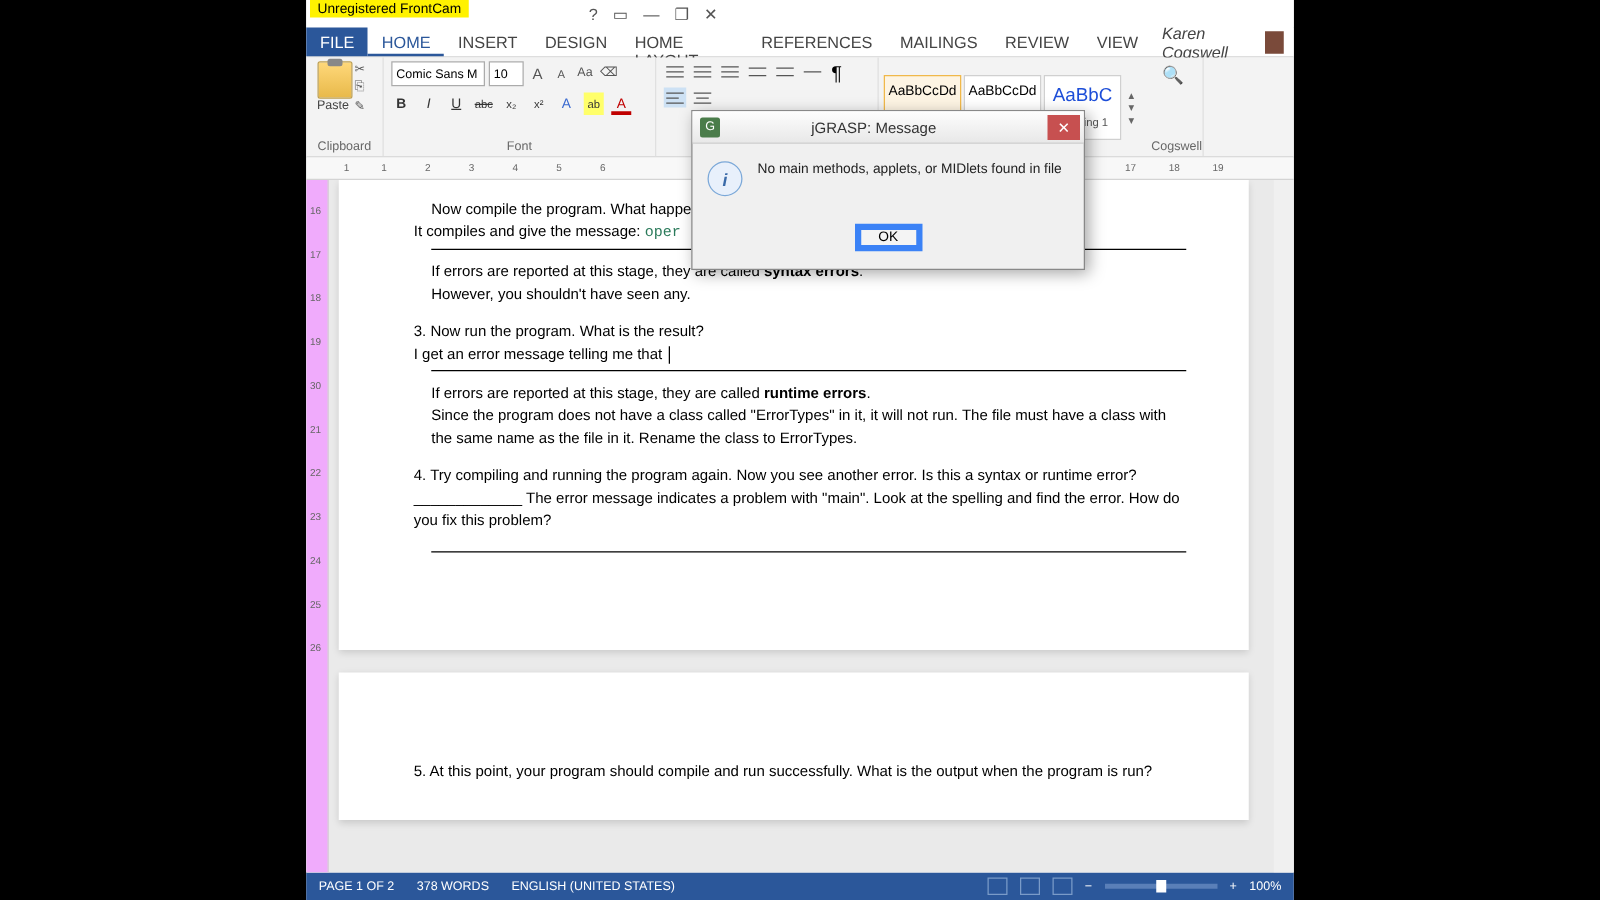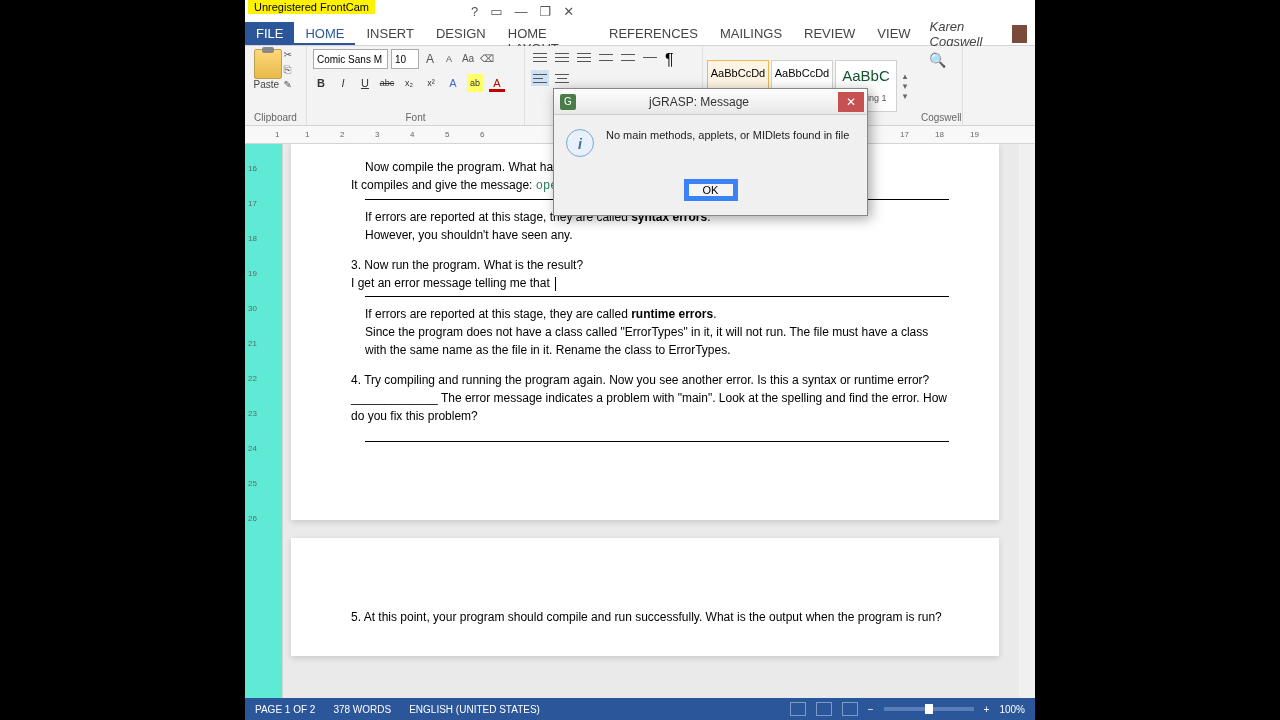--- a/index.html
+++ b/index.html
@@ -39,21 +39,21 @@
 .para-line { height: 1px; background: #555; }
 .styles-area { display: flex; align-items: center; gap: 2px; padding: 6px 4px; }
 .stylebox { width: 62px; height: 52px; border: 1px solid #d0d0d0; background: #fff; font-size: 11px; text-align: center; padding-top: 6px; }
 .stylebox.active { border: 1px solid #f0b84a; background: #fdf4e3; }
 .stylebox .name { font-size: 9px; color: #555; margin-top: 8px; }
 .editing-area { width: 48px; text-align: center; padding-top: 6px; }
 .find-icon { font-size: 14px; }
 
 .ruler { height: 18px; background: #f8f8f8; border-bottom: 1px solid #d4d4d4; font-size: 8px; color: #666; display: flex; align-items: center; padding-left: 20px; position: relative; }
 .ruler-mark { position: absolute; font-size: 8px; }
-.vruler { width: 38px; background: #5eead4; border-right: 1px solid #d4d4d4; font-size: 8px; color: #666; position: relative; }
+.vruler { width: 18px; background: #f0abfc; border-right: 1px solid #d4d4d4; font-size: 8px; color: #666; position: relative; }
 .vmark { position: absolute; left: 3px; font-size: 8px; }
 .doc-area { flex: 1; display: flex; background: #eaeaea; overflow: hidden; position: relative; }
 .scrollbar-v { width: 16px; background: #f0f0f0; }
 .doc-scroll { flex: 1; overflow: hidden; }
 .page { background: #fff; margin: 0 20px 18px 8px; box-shadow: 0 2px 6px rgba(0,0,0,0.15); padding: 14px 50px 30px 60px; font-family: "Comic Sans MS", cursive; font-size: 12px; line-height: 1.5; color: #000; }
 .page .indent { margin-left: 14px; }
 .page .underline { border-bottom: 1px solid #000; height: 1px; margin: 4px 0 8px 14px; }
 .page .typed { font-family: "Courier New", monospace; color: #2a7a5a; }
 .cursor { display: inline-block; width: 1px; height: 14px; background: #000; vertical-align: middle; margin-left: 2px; }
 .page2 { min-height: 100px; padding-top: 70px; }
@@ -190,21 +190,21 @@
             <div class="para-line" style="width:70%;margin:0 auto"></div>
             <div class="para-line"></div>
           </div>
       </div>
     </div>
 
     <div class="styles-area">
       <div class="stylebox active"><span>AaBbCcDd</span></div>
       <div class="stylebox"><span>AaBbCcDd</span></div>
       <div class="stylebox big">
-        <span style="color:#14532d">AaBbC</span>
+        <span style="color:#1d4ed8">AaBbC</span>
         <div class="name">Heading 1</div>
       </div>
       <div style="width:12px;text-align:center;font-size:9px;color:#666">
         <div>▴</div>
         <div>▾</div>
         <div>▾</div>
       </div>
     </div>
 
     <div class="rgroup editing-area">

